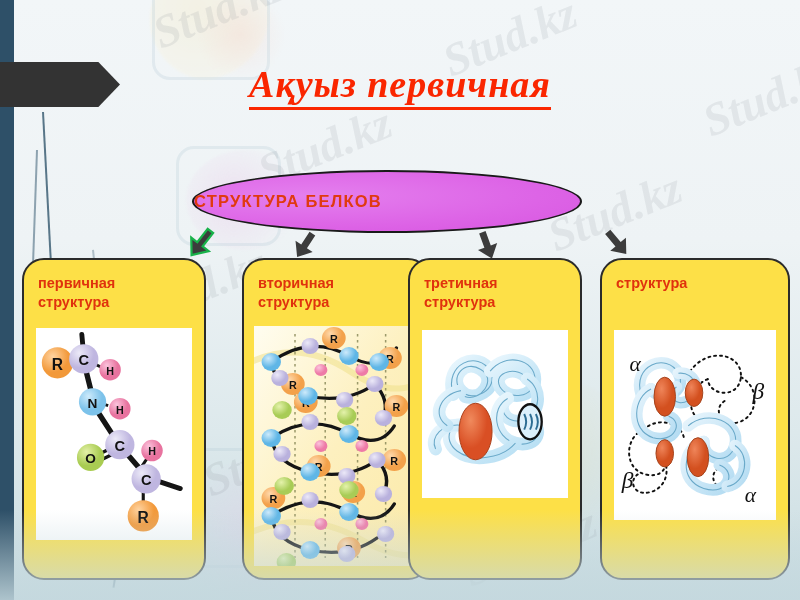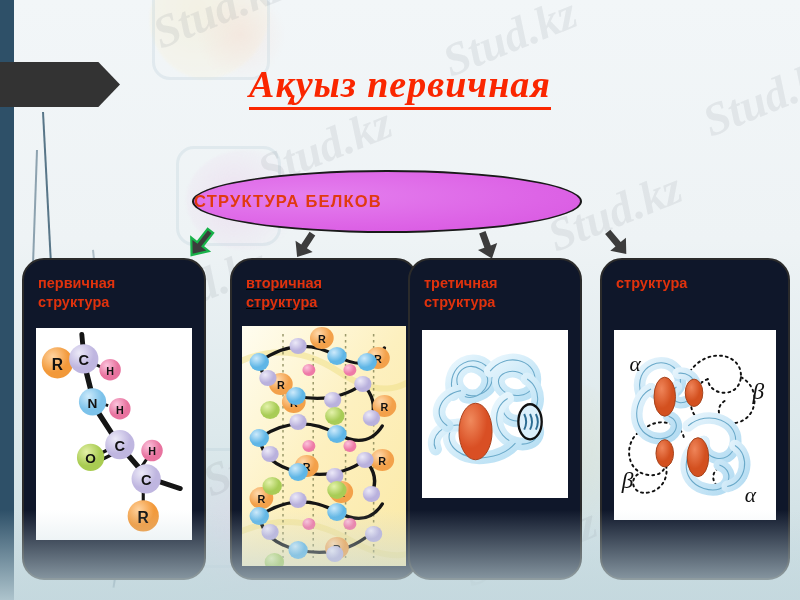--- a/index.html
+++ b/index.html
@@ -110,21 +110,21 @@
 
   
   .arrow {
     position: absolute; width: 34px; height: 34px;
   }
   .arrow svg { width: 100%; height: 100%; display: block; }
 
   
   .card {
     position: absolute;
-    background: #0f172a;
+    background: #fde047;
     border: 2px solid #2b2b2b;
     border-radius: 22px;
     overflow: hidden;
   }
   .card-title {
     color: #e0320d;
     font-size: 14.5px; font-weight: bold;
     line-height: 1.28;
     padding: 14px 4px 0 14px;
   }
@@ -284,21 +284,21 @@
 
         <circle cx="113" cy="152" r="15" fill="url(#gC)"></circle>
         <text x="113" y="158" font-family="'Liberation Sans',sans-serif" font-size="15" font-weight="bold" fill="#111" text-anchor="middle">C</text>
 
         <circle cx="110" cy="190" r="16" fill="url(#gR)"></circle>
         <text x="110" y="197" font-family="'Liberation Sans',sans-serif" font-size="16" font-weight="bold" fill="#111" text-anchor="middle">R</text>
       </svg>
     </div>
   </div>
 
-  <div class="card" style="left:230px; top:258px; width:188px; height:322px;text-decoration:underline;">
+  <div class="card" style="left:242px; top:258px; width:188px; height:322px;">
     <div class="card-title">
       <div>вторичная</div>
       <div>структура</div>
     </div>
     <div class="card-fig" style="top:66px; height:240px; left:10px; right:10px; background:#fdf3c9;">
       <svg class="fig-svg" viewBox="0 0 152 240" preserveAspectRatio="none" aria-hidden="true">
         <defs>
           <linearGradient id="helixBg" x1="0" y1="0" x2="1" y2="1">
             <stop offset="0%" stop-color="#fffdf0"></stop>
             <stop offset="50%" stop-color="#fdf0bf"></stop>

